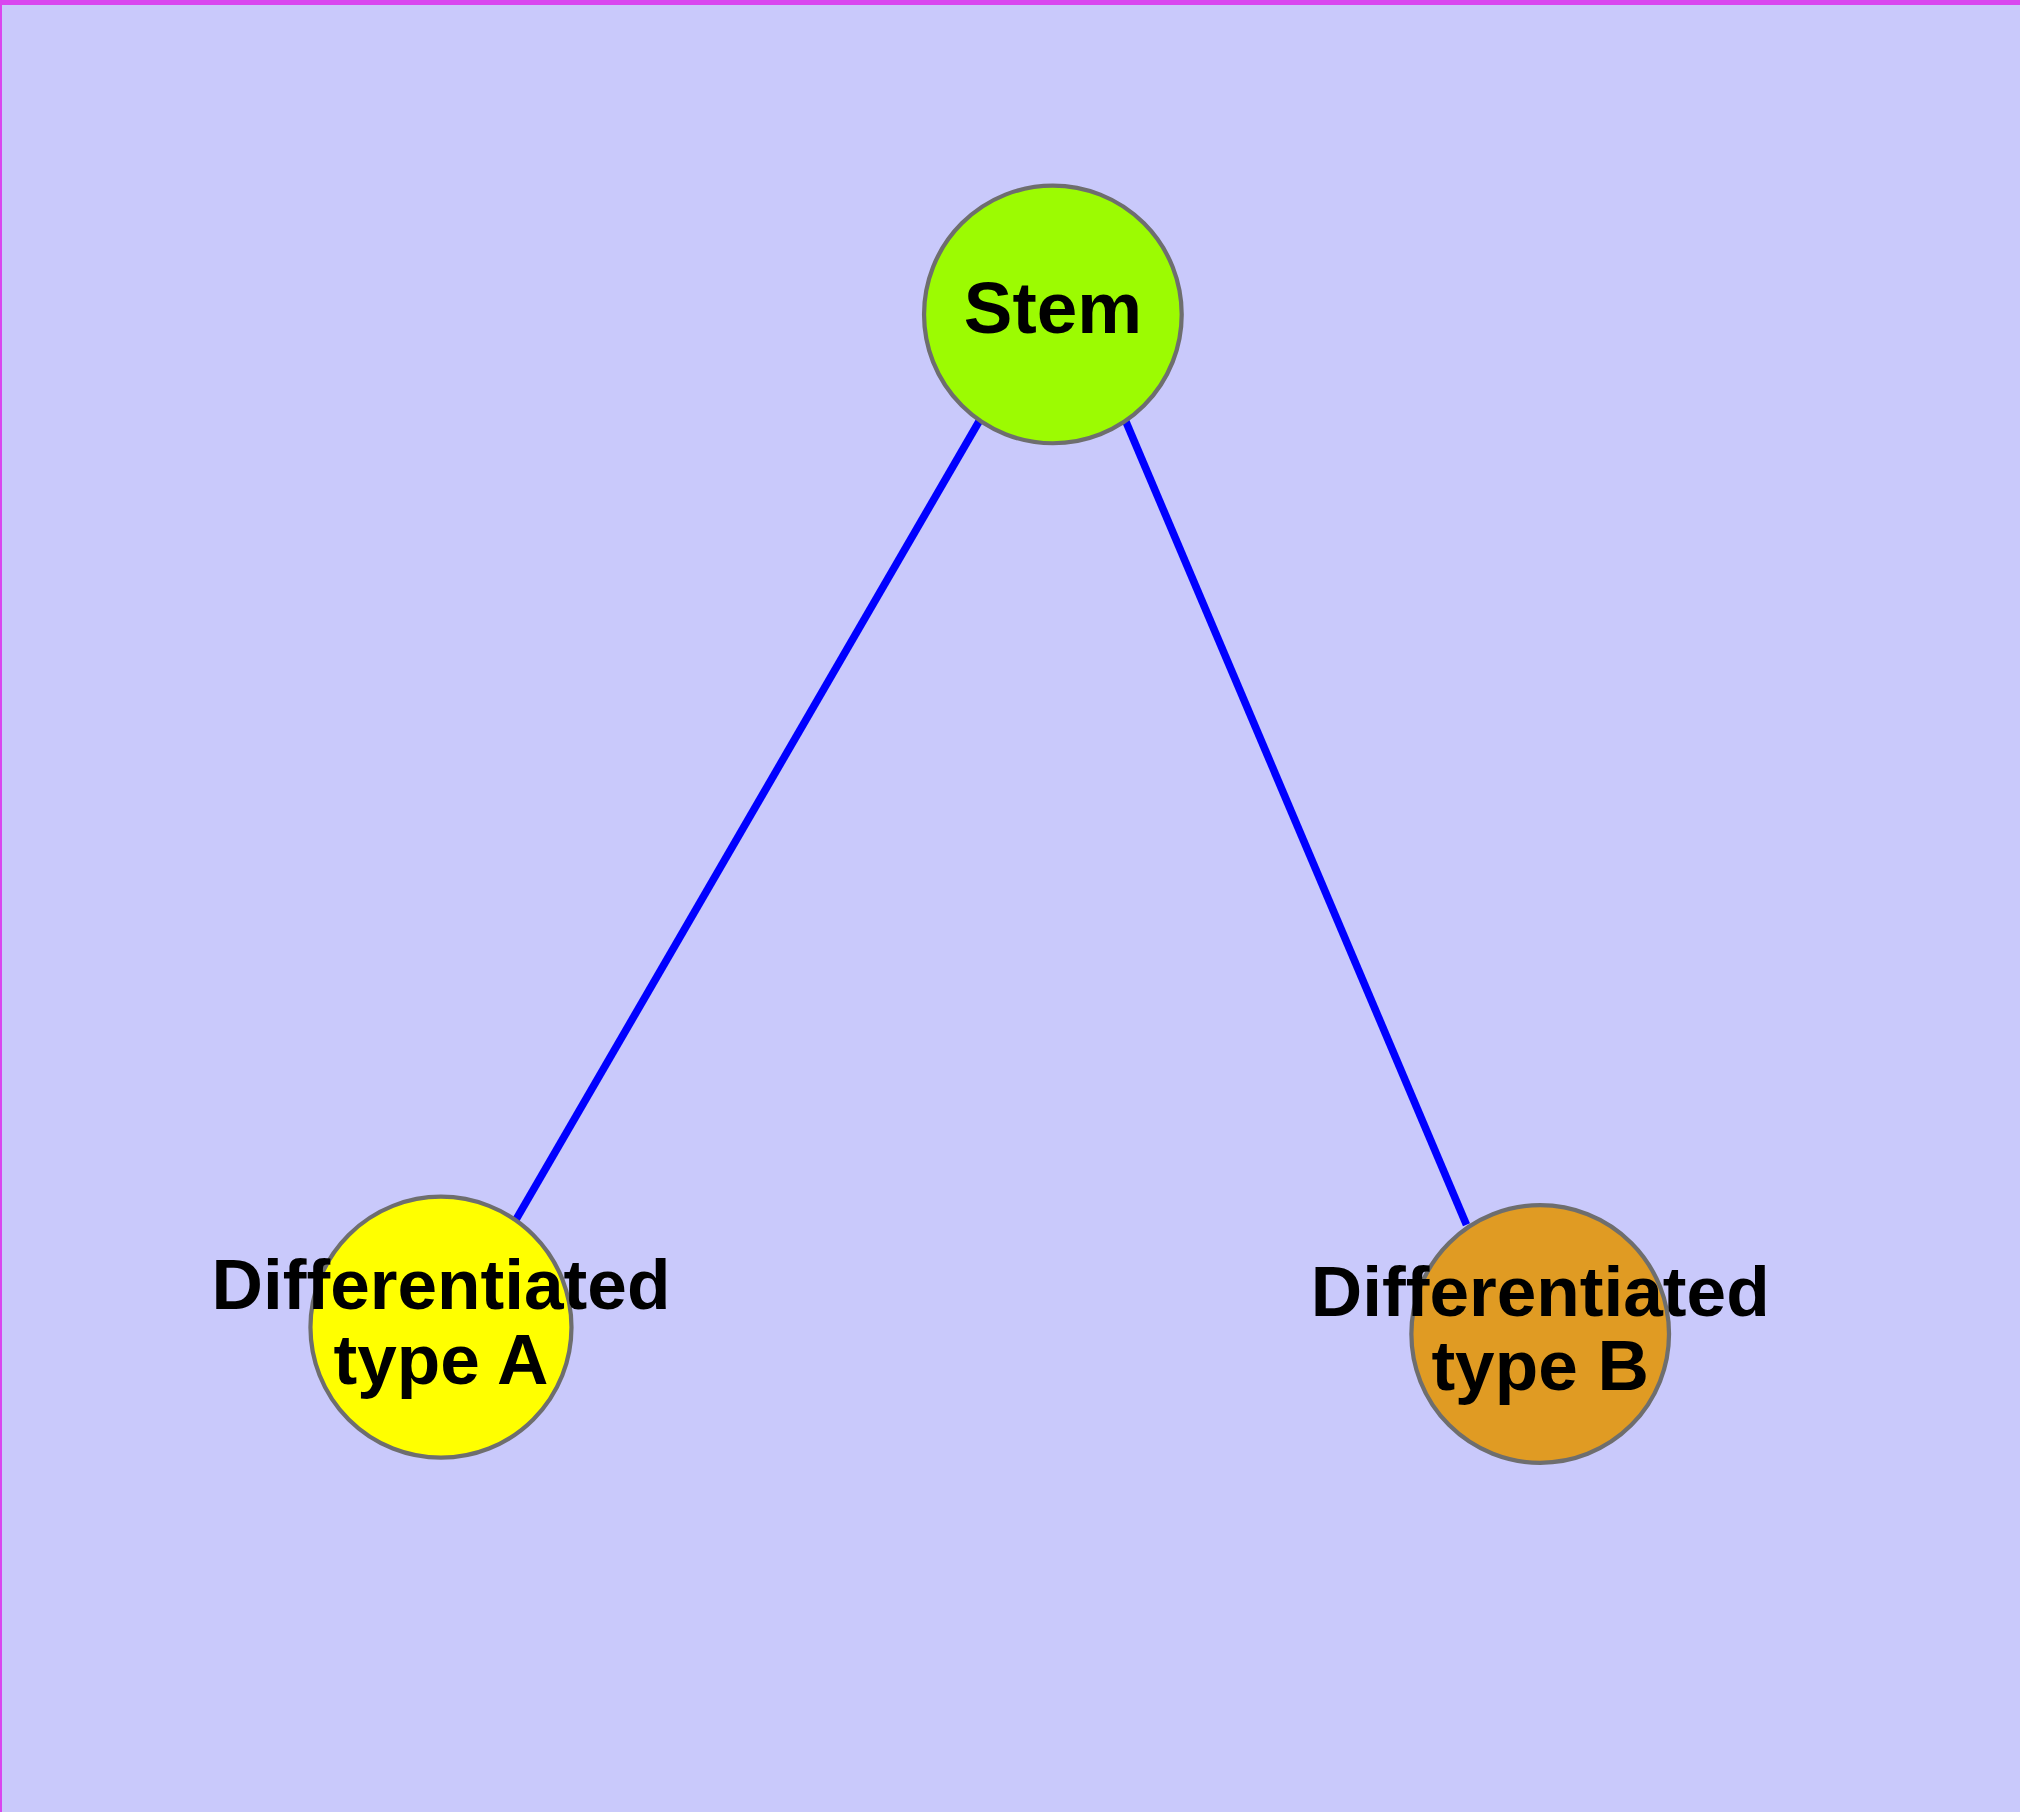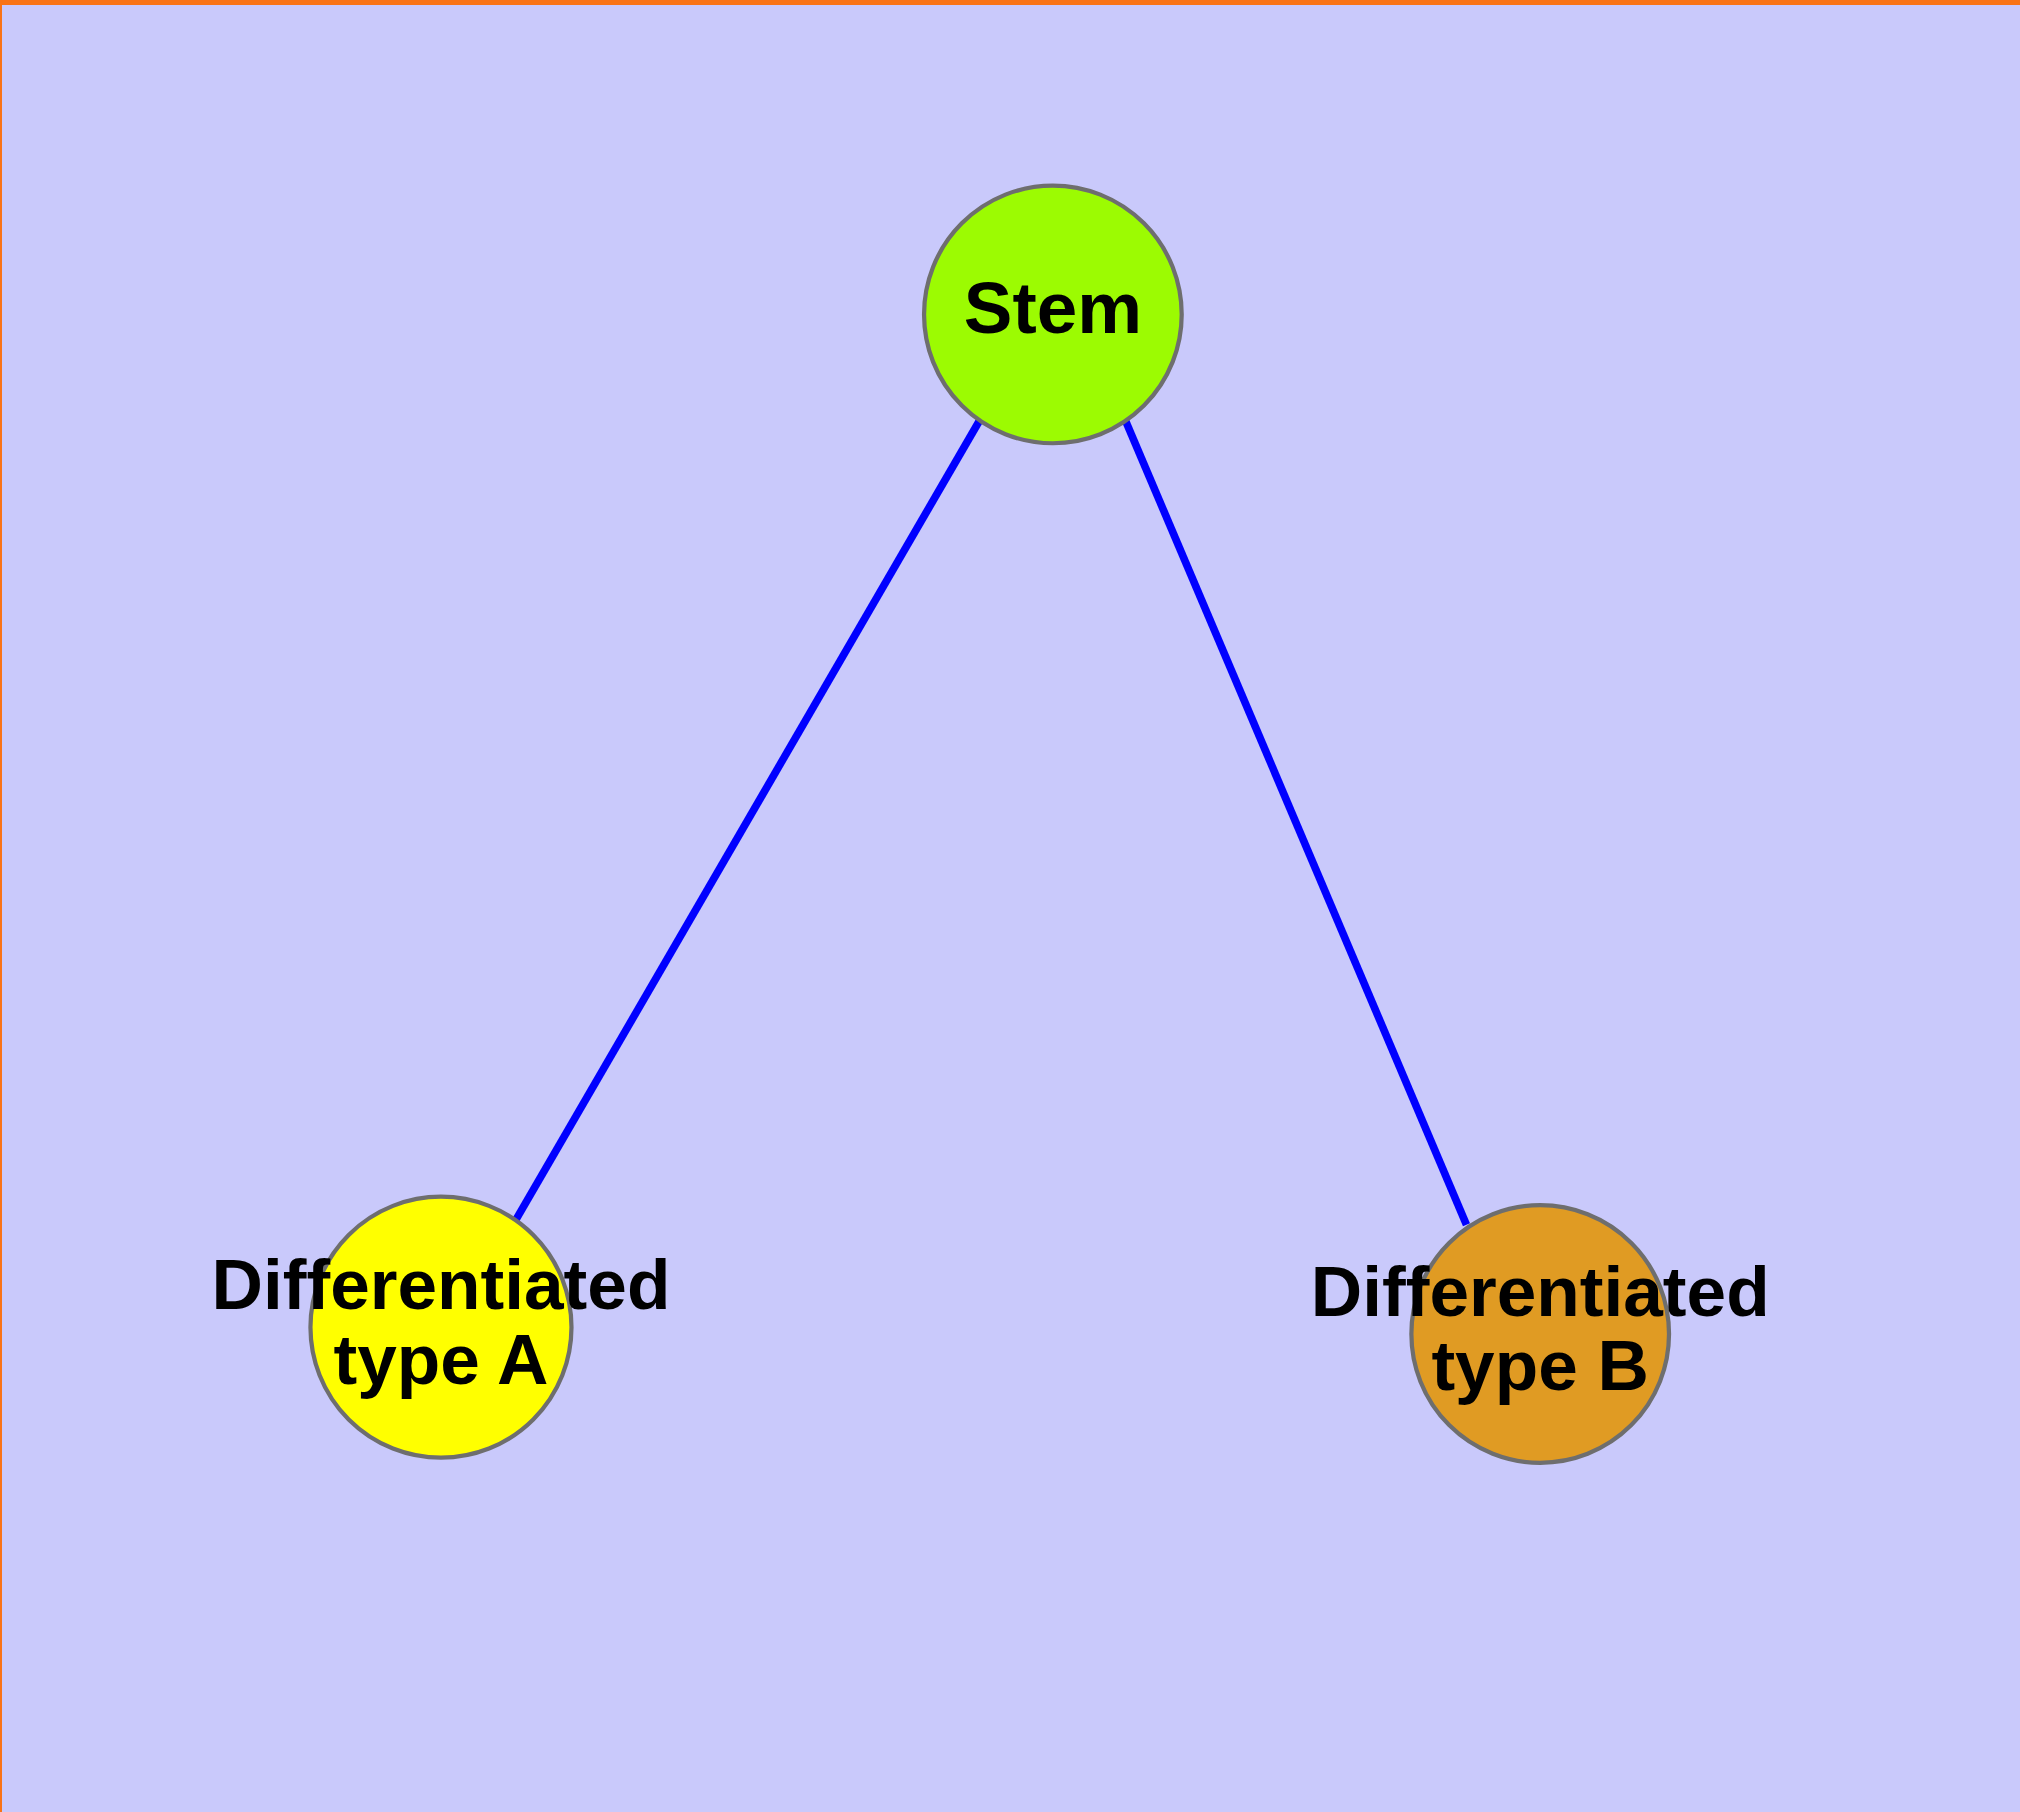--- a/index.html
+++ b/index.html
@@ -39,21 +39,21 @@
     font-weight: bold;
     fill: #000000;
     text-anchor: middle;
     dominant-baseline: middle;
     paint-order: normal;
   }
 </style>
 </head>
 <body>
 
-<div id="canvas" style="width: 2021px; height: 1812px; background: #f97316;">
+<div id="canvas" style="width: 2021px; height: 1812px; background: #d946ef;">
   <div id="plot-area" style="background: rgb(201, 201, 251);"></div>
   <svg id="graph-svg" viewBox="0 0 2384 2138" xmlns="http://www.w3.org/2000/svg">
     <g id="edges-layer">
         <line x1="1155" y1="497" x2="608" y2="1440" stroke="#0000ff" stroke-width="9" stroke-linecap="butt"></line>
         <line x1="1328" y1="497" x2="1730" y2="1445" stroke="#0000ff" stroke-width="9" stroke-linecap="butt"></line>
       </g>
     <g id="nodes-layer">
         <g class="node-group">
           <circle cx="1242" cy="371" r="152" fill="#9cfb02" stroke="#6e6e6e" stroke-width="5" class="node-circle"></circle>
           <text class="node-label" x="1242" y="371" font-size="86" fill="#000000"><tspan x="1242" dy="0" text-anchor="middle">Stem</tspan></text>

